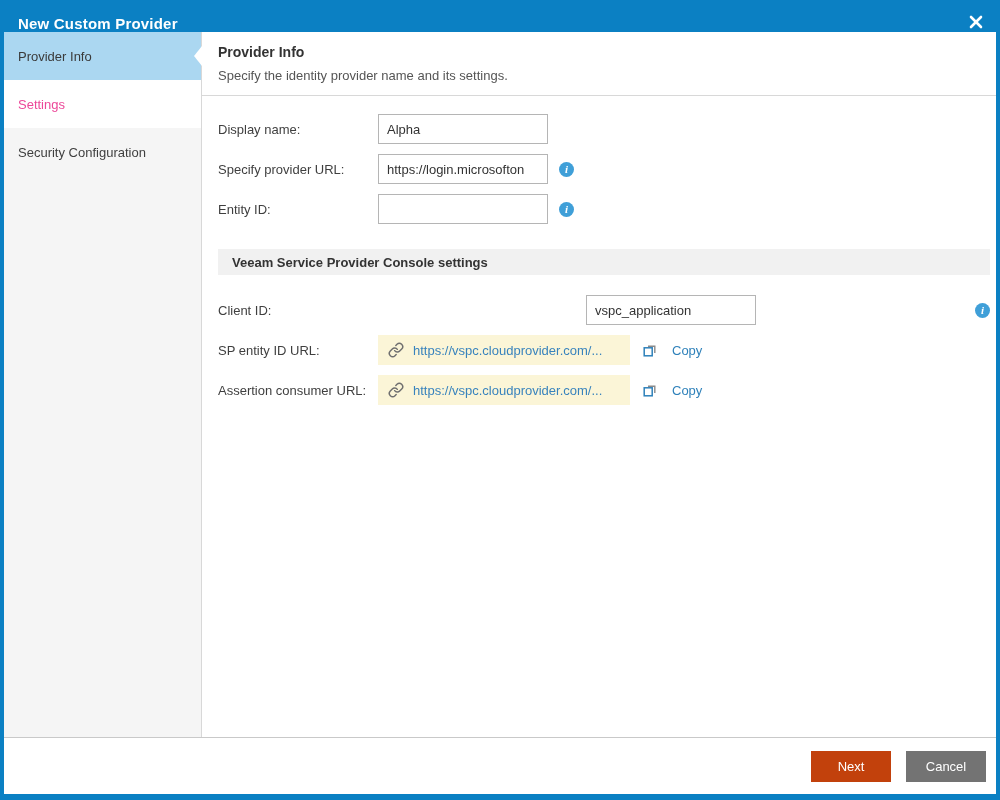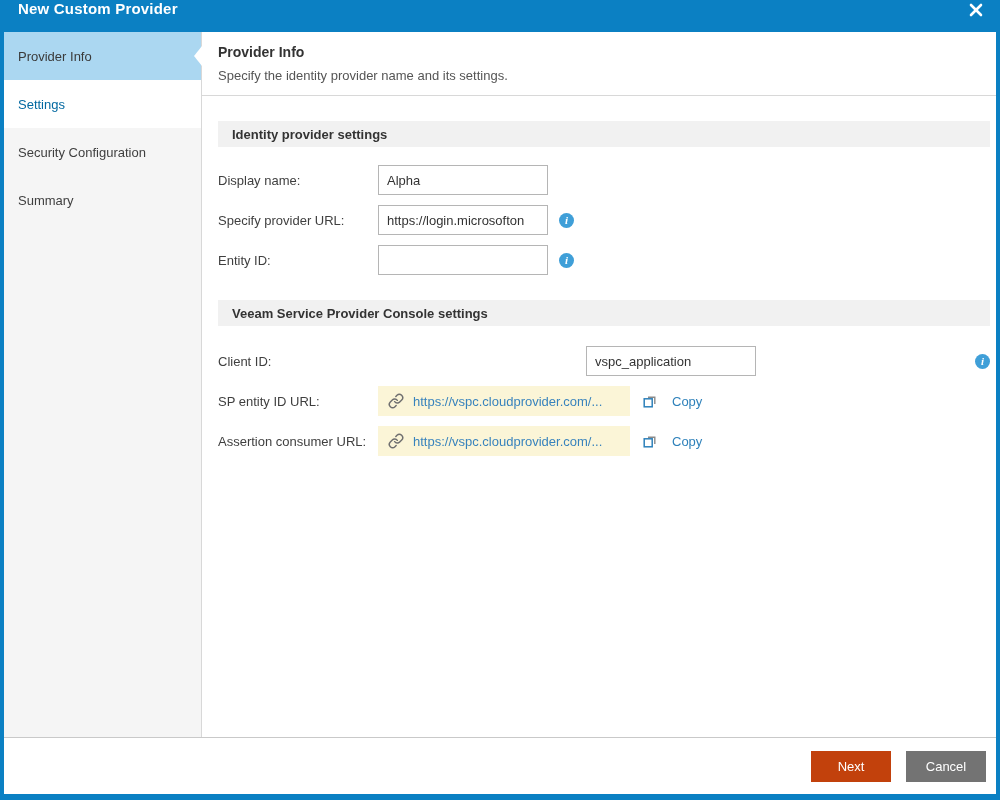--- a/index.html
+++ b/index.html
@@ -13,21 +13,21 @@
     border-right: 4px solid #0b80c3;
     border-bottom: 6px solid #0b80c3;
     background: #fff;
   }
 
   
   .titlebar {
     height: 32px; flex: 0 0 32px;
     margin: 0 -4px;
     background: #0b80c3;
-    display: flex; align-items: flex-start; justify-content: space-between;
+    display: flex; align-items: flex-end; justify-content: space-between;
     padding: 0 14px 0 18px;
   }
   .titlebar .title { color: #fff; font-size: 15px; font-weight: 600; letter-spacing: .2px; }
   .close-btn { width: 20px; height: 20px; display: flex; align-items: center; justify-content: center; cursor: pointer; }
 
   
   .body { flex: 1 1 auto; min-height: 0; display: flex; }
 
   .sidebar {
     flex: 0 0 198px; width: 198px;
@@ -41,21 +41,21 @@
   }
   .step.active { background: #abd7f1; color: #3a3a3a; }
   .step.active::after {
     content: ""; position: absolute; right: -1px; top: 50%;
     transform: translateY(-50%);
     width: 0; height: 0;
     border-top: 10px solid transparent;
     border-bottom: 10px solid transparent;
     border-right: 8px solid #ffffff;
   }
-  .step.visited { background: #ffffff; color: #0369a1; }
+  .step.visited { background: #ffffff; color: #ec4899; }
 
   .content { flex: 1 1 auto; background: #fff; display: flex; flex-direction: column; overflow: hidden; }
   .content-header { padding: 12px 16px 0 16px; }
   .content-header .page-title { font-size: 14px; font-weight: bold; color: #333; }
   .content-header .page-desc { font-size: 13px; color: #555; margin-top: 8px; padding-bottom: 12px; }
   .header-divider { border-bottom: 1px solid #d8d8d8; }
 
   .form-area { padding: 0 6px 0 16px; }
 
   .section-bar {
@@ -141,37 +141,31 @@
     <nav class="sidebar">
       <div class="step active">
         <span>Provider Info</span>
       </div>
       <div class="step visited">
         <span>Settings</span>
       </div>
       <div class="step">
         <span>Security Configuration</span>
       </div>
-      <div class="step">
-        <span>Summary</span>
-      </div>
     </nav>
 
     <main class="content">
       <div class="content-header">
         <div class="page-title">Provider Info</div>
         <div class="page-desc">Specify the identity provider name and its settings.</div>
       </div>
       <div class="header-divider"></div>
 
       <div class="form-area">
 
-        <div class="section-bar">
-          <span>Identity provider settings</span>
-        </div>
 
         <div class="row first">
           <span class="lbl">Display name:</span>
           <input class="txt-input" type="text" value="Alpha" style="">
         </div>
 
         <div class="row">
           <span class="lbl">Specify provider URL:</span>
           <input class="txt-input" type="text" value="https://login.microsofton" style="">
           <span class="info-icon">i</span>

